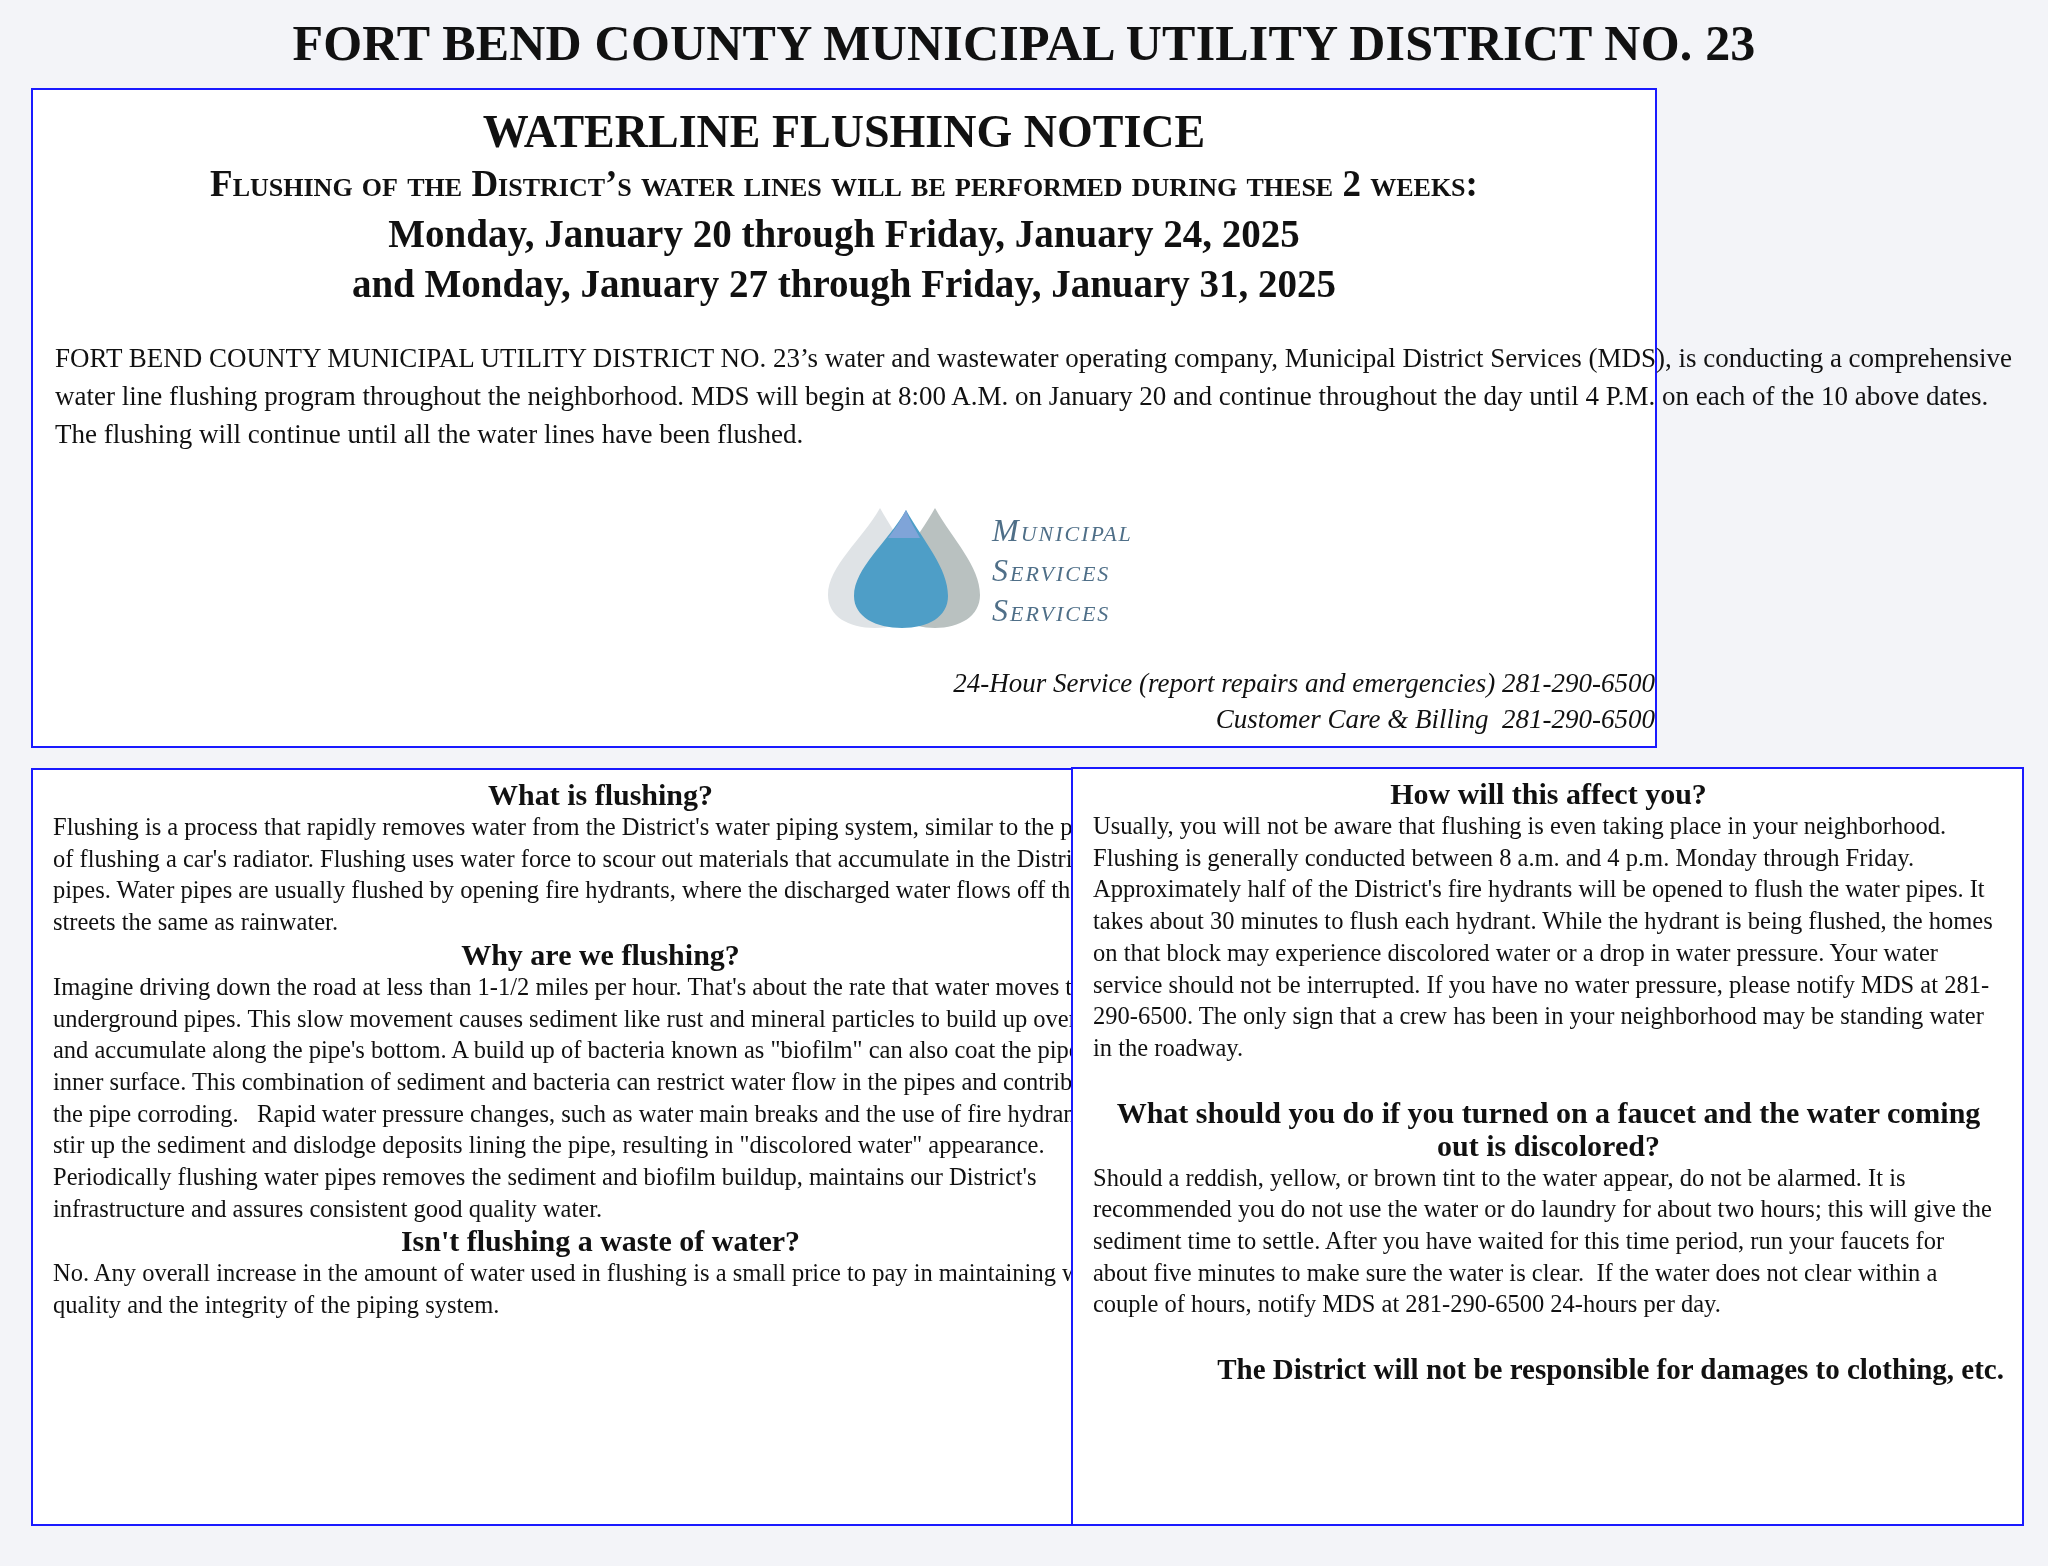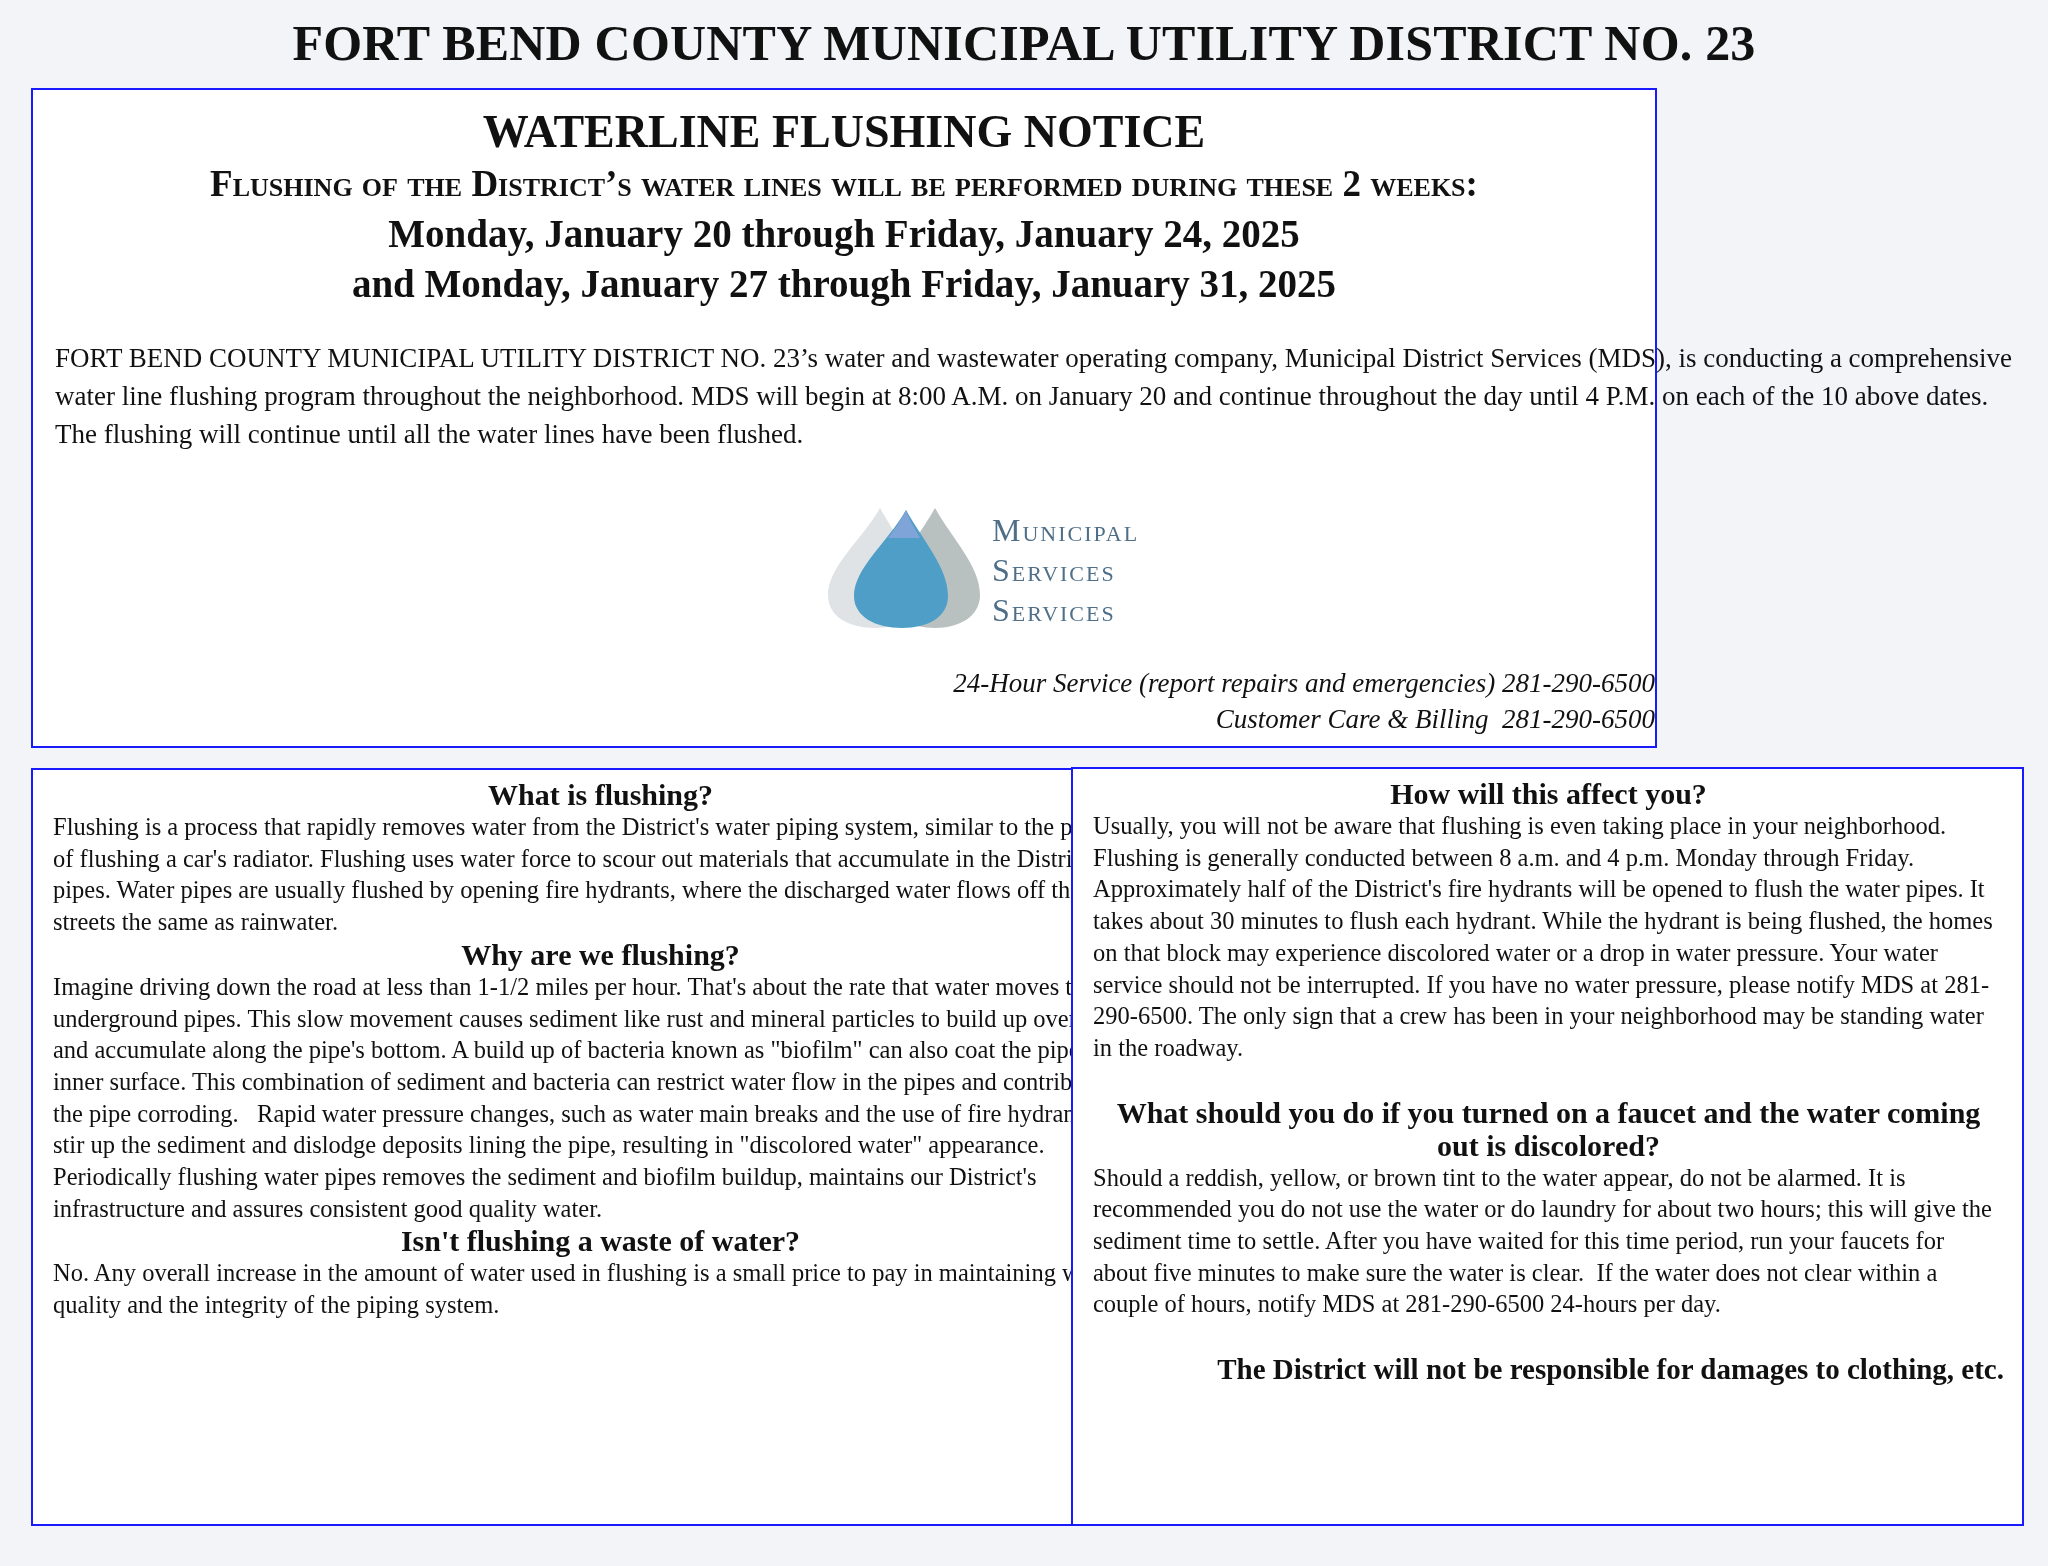--- a/index.html
+++ b/index.html
@@ -38,21 +38,21 @@
   }
   .notice-date {
     text-align: center; font-weight: bold;
     font-size: 39px; line-height: 50px;
   }
   .intro {
     margin: 30px 0 0 22px; width: 1960px;
     font-size: 27px; line-height: 38px;
   }
   .logo {
-    position: absolute; left: 818px; top: 500px; width: 360px; height: 130px;
+    position: absolute; left: 818px; top: 500px; width: 360px; height: 130px; font-style: italic;
   }
   .logo-text {
     position: absolute; left: 172px; top: 10px;
     font-family: "Liberation Serif", serif;
     color: #4f6f88;
     font-variant: small-caps;
     font-size: 32px; line-height: 40px;
     letter-spacing: 2px;
   }
   .contact {

